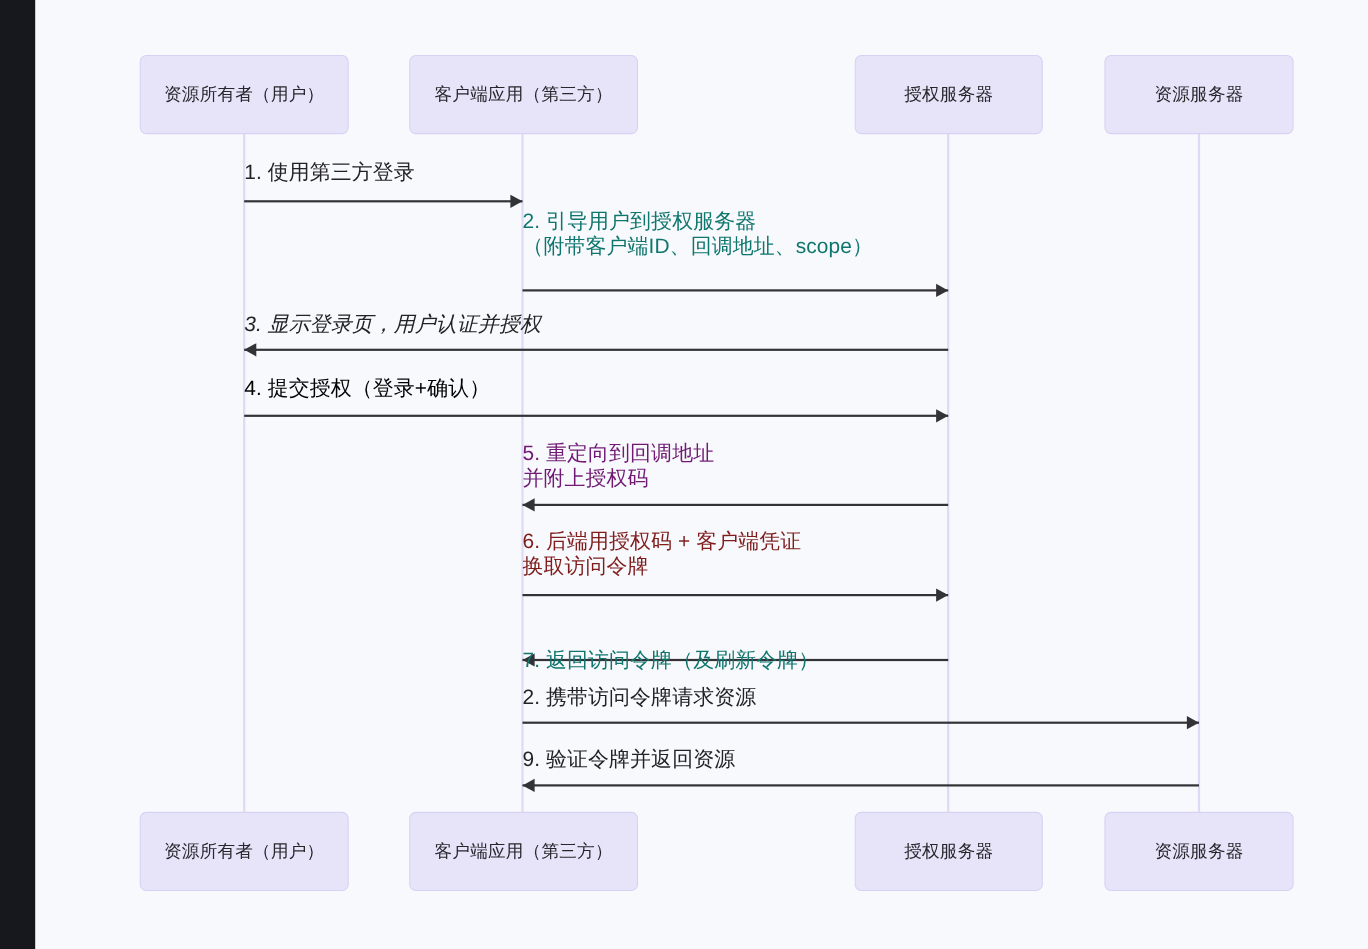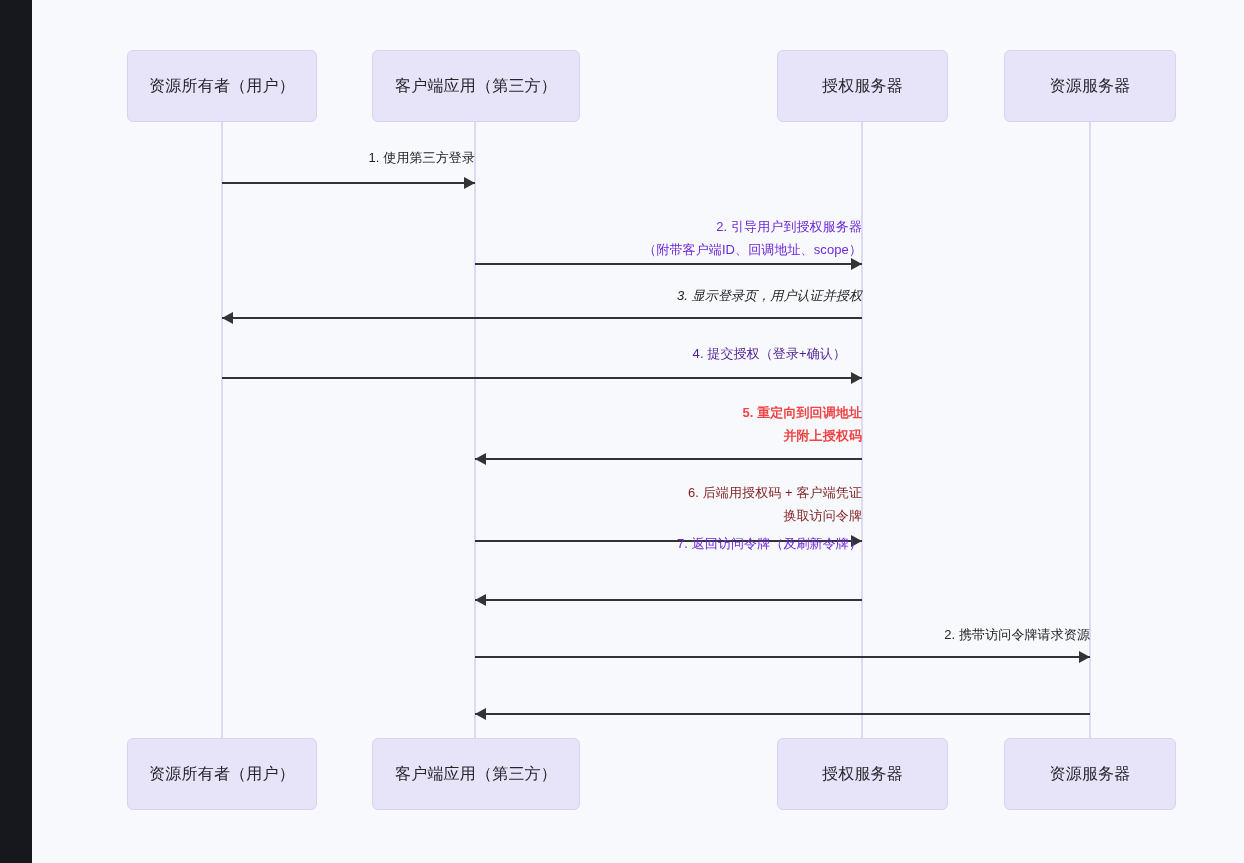--- a/index.html
+++ b/index.html
@@ -37,23 +37,23 @@
     align-items: center;
     justify-content: center;
     color: #26262b;
     font-size: 16px;
     letter-spacing: 0.2px;
     white-space: nowrap;
   }
   .msg-label {
     position: absolute;
     color: #232326;
-    font-size: 13px;
+    font-size: 19px;
     line-height: 23px;
-    text-align: right;
+    text-align: left;
     white-space: pre;
     letter-spacing: 0.1px;
   }
   .arrow-line {
     position: absolute;
     height: 2px;
     background: #333337;
   }
   .arrow-head {
     position: absolute;
@@ -83,37 +83,38 @@
     <div class="participant" style="left: 972px; top: 50px; width: 172px; height: 72px; background: rgb(231, 228, 250); border-color: rgb(215, 210, 243);">资源服务器</div>
     <div class="participant" style="left: 95px; top: 738px; width: 190px; height: 72px; background: rgb(231, 228, 250); border-color: rgb(215, 210, 243);">资源所有者（用户）</div>
     <div class="participant" style="left: 340px; top: 738px; width: 208px; height: 72px; background: rgb(231, 228, 250); border-color: rgb(215, 210, 243);">客户端应用（第三方）</div>
     <div class="participant" style="left: 745px; top: 738px; width: 171px; height: 72px; background: rgb(231, 228, 250); border-color: rgb(215, 210, 243);">授权服务器</div>
     <div class="participant" style="left: 972px; top: 738px; width: 172px; height: 72px; background: rgb(231, 228, 250); border-color: rgb(215, 210, 243);">资源服务器</div>
     <div class="arrow-line" style="left: 190px; top: 182px; width: 253px; background: rgb(51, 51, 55);"></div>
     <div class="arrow-head right" style="top: 177px; left: 432px; border-left-color: rgb(51, 51, 55);"></div>
     <div class="msg-label" style="left: 190px; width: 253px; top: 146px; color: rgb(35, 35, 38);">1. 使用第三方登录</div>
     <div class="arrow-line" style="left: 443px; top: 263px; width: 387px; background: rgb(51, 51, 55);"></div>
     <div class="arrow-head right" style="top: 258px; left: 819px; border-left-color: rgb(51, 51, 55);"></div>
-    <div class="msg-label" style="left: 443px; width: 387px; top: 215px; color: #6d28d9;">2. 引导用户到授权服务器
+    <div class="msg-label" style="left: 443px; width: 387px; top: 190px; color: #0f766e;">2. 引导用户到授权服务器
 （附带客户端ID、回调地址、scope）</div>
     <div class="arrow-line" style="left: 190px; top: 317px; width: 640px; background: rgb(51, 51, 55);"></div>
     <div class="arrow-head left" style="top: 312px; left: 190px; border-right-color: rgb(51, 51, 55);"></div>
     <div class="msg-label" style="left: 190px; width: 640px; top: 284px; color: rgb(35, 35, 38); font-style: italic;">3. 显示登录页，用户认证并授权</div>
     <div class="arrow-line" style="left: 190px; top: 377px; width: 640px; background: rgb(51, 51, 55);"></div>
     <div class="arrow-head right" style="top: 372px; left: 819px; border-left-color: rgb(51, 51, 55);"></div>
-    <div class="msg-label" style="left: 190px; width: 624px; top: 342px; color: #4c1d95;">4. 提交授权（登录+确认）</div>
+    <div class="msg-label" style="left: 190px; width: 624px; top: 342px; color: #000000;">4. 提交授权（登录+确认）</div>
     <div class="arrow-line" style="left: 443px; top: 458px; width: 387px; background: rgb(51, 51, 55);"></div>
     <div class="arrow-head left" style="top: 453px; left: 443px; border-right-color: rgb(51, 51, 55);"></div>
-    <div class="msg-label" style="left: 443px; width: 387px; top: 401px; color: #ef4444; font-weight: bold;">5. 重定向到回调地址
+    <div class="msg-label" style="left: 443px; width: 387px; top: 401px; color: #701a75;">5. 重定向到回调地址
 并附上授权码</div>
     <div class="arrow-line" style="left: 443px; top: 540px; width: 387px; background: rgb(51, 51, 55);"></div>
     <div class="arrow-head right" style="top: 535px; left: 819px; border-left-color: rgb(51, 51, 55);"></div>
     <div class="msg-label" style="left: 443px; width: 387px; top: 481px; color: #7f1d1d;">6. 后端用授权码 + 客户端凭证
 换取访问令牌</div>
     <div class="arrow-line" style="left: 443px; top: 599px; width: 387px; background: rgb(51, 51, 55);"></div>
     <div class="arrow-head left" style="top: 594px; left: 443px; border-right-color: rgb(51, 51, 55);"></div>
-    <div class="msg-label" style="left: 443px; width: 387px; top: 532px; color: #6d28d9;">7. 返回访问令牌（及刷新令牌）</div>
+    <div class="msg-label" style="left: 443px; width: 387px; top: 589px; color: #0f766e;">7. 返回访问令牌（及刷新令牌）</div>
     <div class="arrow-line" style="left: 443px; top: 656px; width: 615px; background: rgb(51, 51, 55);"></div>
     <div class="arrow-head right" style="top: 651px; left: 1047px; border-left-color: rgb(51, 51, 55);"></div>
     <div class="msg-label" style="left: 443px; width: 615px; top: 623px; color: rgb(35, 35, 38);">2. 携带访问令牌请求资源</div>
     <div class="arrow-line" style="left: 443px; top: 713px; width: 615px; background: rgb(51, 51, 55);"></div>
     <div class="arrow-head left" style="top: 708px; left: 443px; border-right-color: rgb(51, 51, 55);"></div>
+    <div class="msg-label" style="left: 443px; width: 615px; top: 679px; color: rgb(35, 35, 38);">9. 验证令牌并返回资源</div>
   </div>
 
 </body></html>

